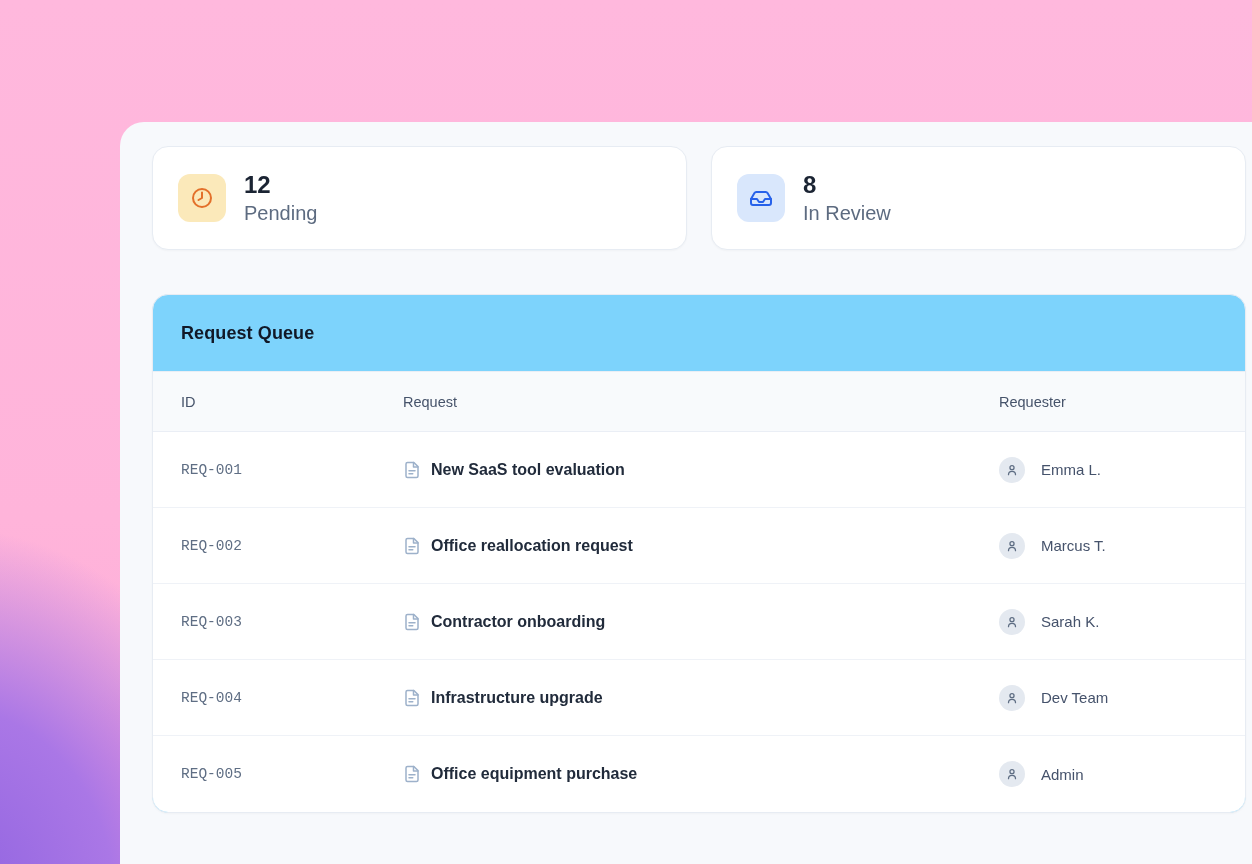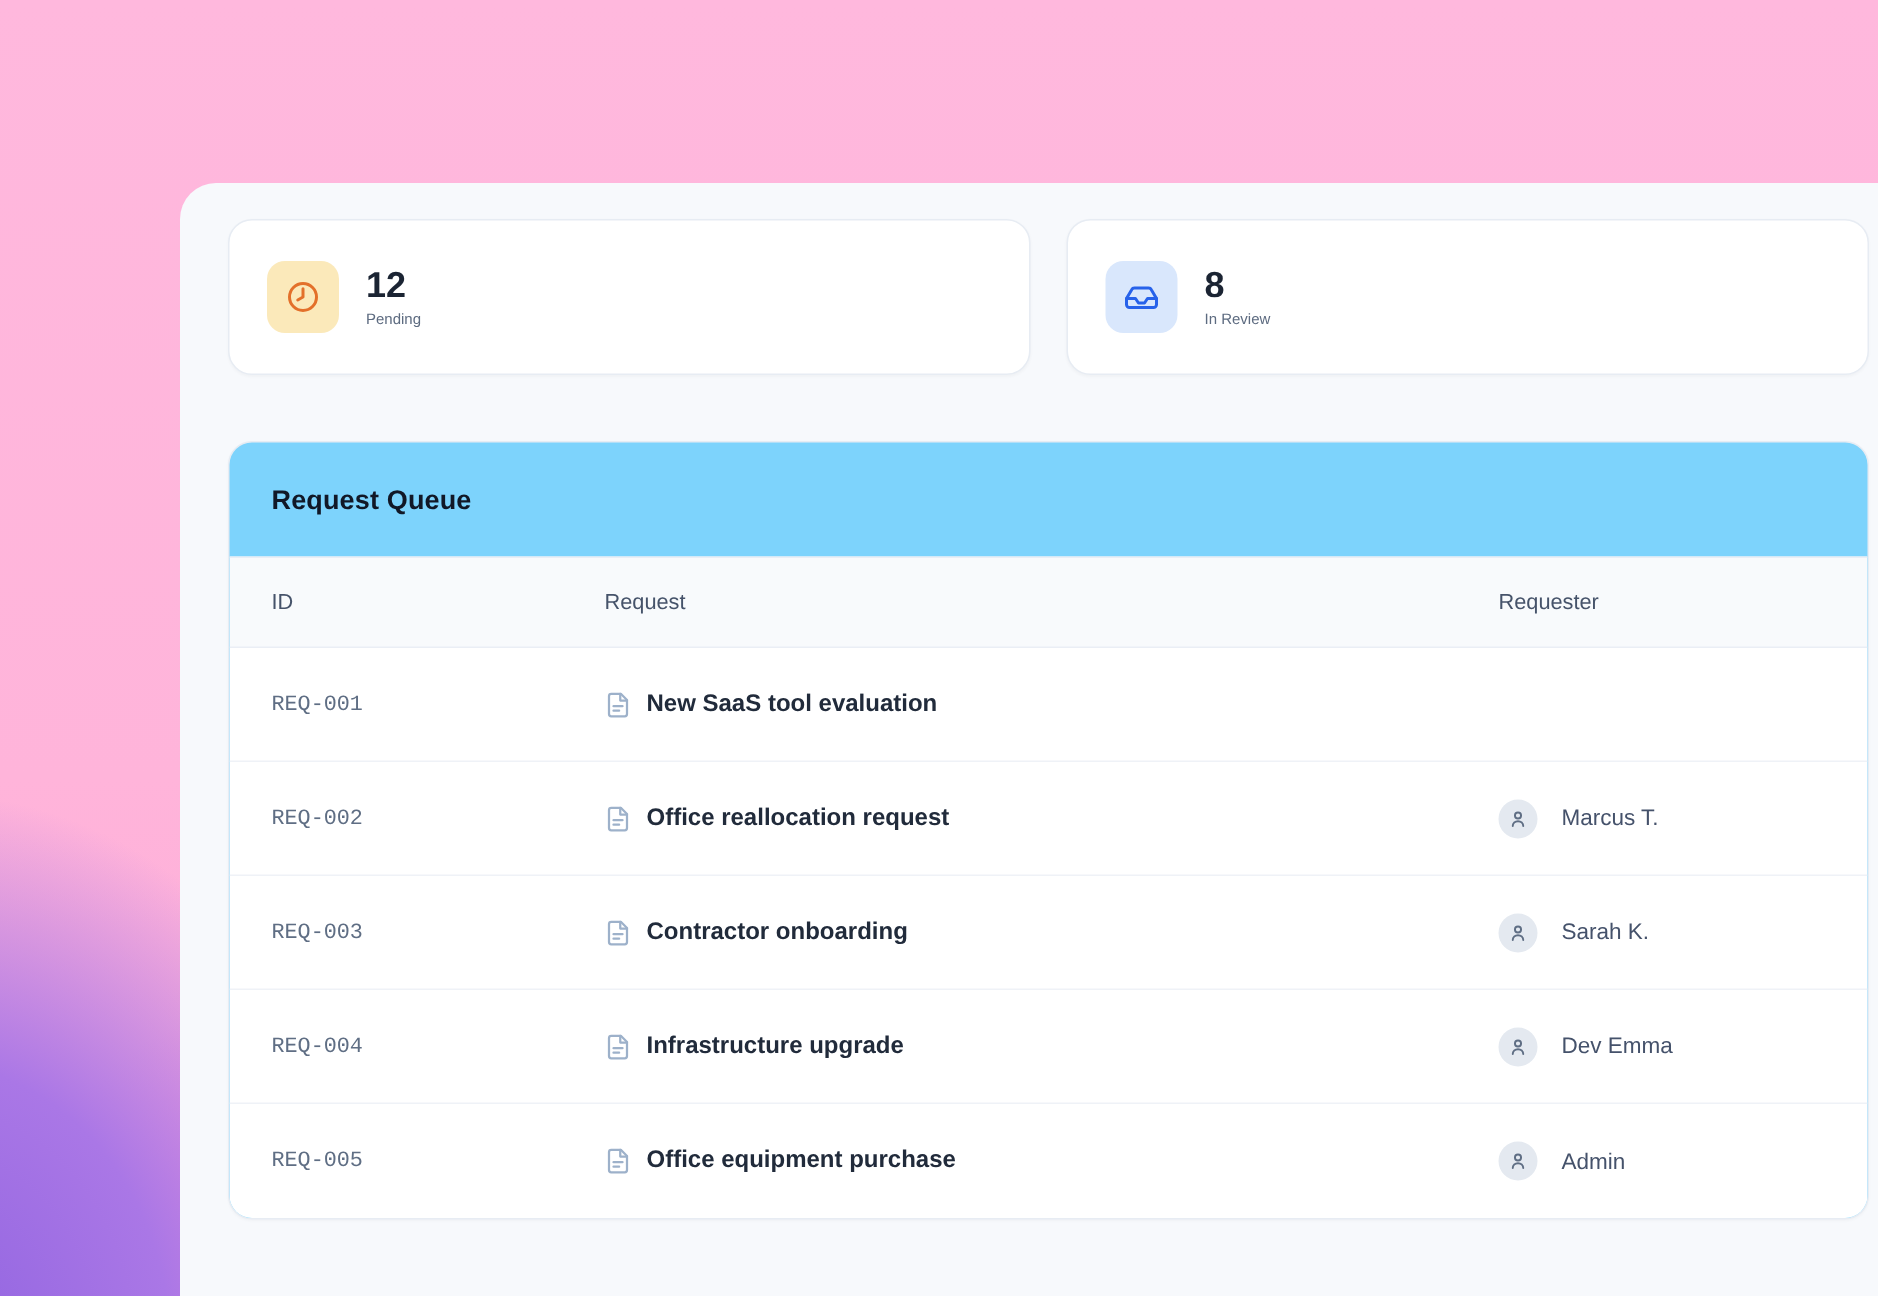--- a/index.html
+++ b/index.html
@@ -37,21 +37,21 @@
     box-shadow:0 1px 2px rgba(16,24,40,0.03);
   }
   .stat-icon {
     width:48px; height:48px; border-radius:12px;
     display:flex; align-items:center; justify-content:center;
     flex:0 0 auto;
   }
   .stat-icon.amber { background:#fbe9ba; color:#e3702a; }
   .stat-icon.blue  { background:#d9e7fc; color:#2762ea; }
   .stat-value { font-size:24px; font-weight:700; color:#1b2433; line-height:1.15; }
-  .stat-label { font-size:10px; color:#5d6b80; margin-top:3px; }
+  .stat-label { font-size:20px; color:#5d6b80; margin-top:3px; }
 
   
   .table-card {
     background:#7dd3fc;
     border:1px solid #e7ecf3;
     border-radius:16px;
     overflow:hidden;
     box-shadow:0 1px 2px rgba(16,24,40,0.03);
   }
   .table-title-row { padding:28px 28px 27px 28px; }
@@ -148,20 +148,29 @@
       <span class="file-icon">
         <svg width="18" height="18" viewBox="0 0 24 24" fill="none" stroke="currentColor" stroke-width="2" stroke-linecap="round" stroke-linejoin="round">
           <path d="M14.5 2H6a2 2 0 0 0-2 2v16a2 2 0 0 0 2 2h12a2 2 0 0 0 2-2V7.5L14.5 2z"></path>
           <polyline points="14 2 14 8 20 8"></polyline>
           <line x1="8" y1="13" x2="16" y2="13"></line>
           <line x1="8" y1="17" x2="13" y2="17"></line>
         </svg>
       </span>
       <span class="request-text">New SaaS tool evaluation</span>
     </div>
+    <div class="requester-cell">
+      <span class="avatar">
+        <svg width="14" height="14" viewBox="0 0 24 24" fill="none" stroke="currentColor" stroke-width="2.2" stroke-linecap="round" stroke-linejoin="round">
+          <circle cx="12" cy="8" r="3.5"></circle>
+          <path d="M6 20c0-3.3 2.7-5.5 6-5.5s6 2.2 6 5.5"></path>
+        </svg>
+      </span>
+      <span class="requester-name">Emma L.</span>
+    </div>
   </div>
 
   <div class="grid-row table-row">
     <div class="id-cell">REQ-002</div>
     <div class="request-cell">
       <span class="file-icon">
         <svg width="18" height="18" viewBox="0 0 24 24" fill="none" stroke="currentColor" stroke-width="2" stroke-linecap="round" stroke-linejoin="round">
           <path d="M14.5 2H6a2 2 0 0 0-2 2v16a2 2 0 0 0 2 2h12a2 2 0 0 0 2-2V7.5L14.5 2z"></path>
           <polyline points="14 2 14 8 20 8"></polyline>
           <line x1="8" y1="13" x2="16" y2="13"></line>
@@ -218,21 +227,21 @@
       </span>
       <span class="request-text">Infrastructure upgrade</span>
     </div>
     <div class="requester-cell">
       <span class="avatar">
         <svg width="14" height="14" viewBox="0 0 24 24" fill="none" stroke="currentColor" stroke-width="2.2" stroke-linecap="round" stroke-linejoin="round">
           <circle cx="12" cy="8" r="3.5"></circle>
           <path d="M6 20c0-3.3 2.7-5.5 6-5.5s6 2.2 6 5.5"></path>
         </svg>
       </span>
-      <span class="requester-name">Dev Emma</span>
+      <span class="requester-name">Dev Team</span>
     </div>
   </div>
 
   <div class="grid-row table-row">
     <div class="id-cell">REQ-005</div>
     <div class="request-cell">
       <span class="file-icon">
         <svg width="18" height="18" viewBox="0 0 24 24" fill="none" stroke="currentColor" stroke-width="2" stroke-linecap="round" stroke-linejoin="round">
           <path d="M14.5 2H6a2 2 0 0 0-2 2v16a2 2 0 0 0 2 2h12a2 2 0 0 0 2-2V7.5L14.5 2z"></path>
           <polyline points="14 2 14 8 20 8"></polyline>

